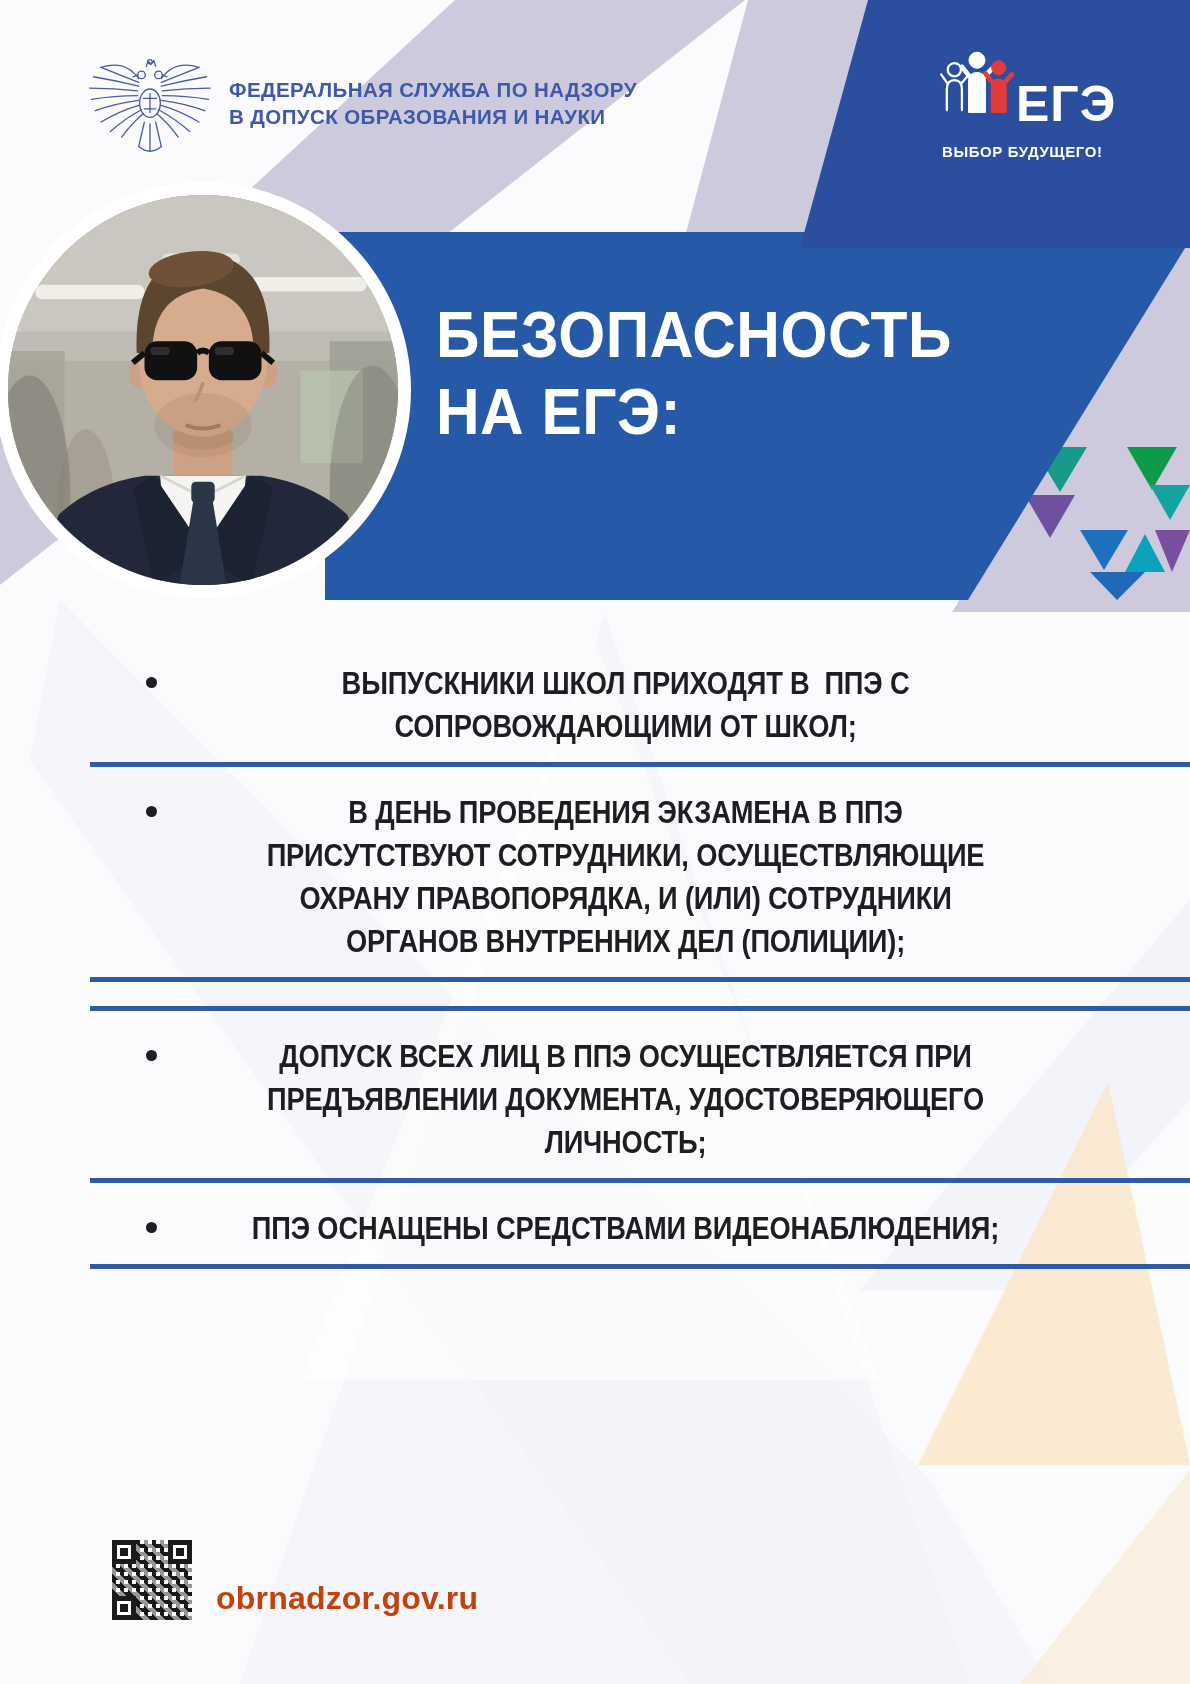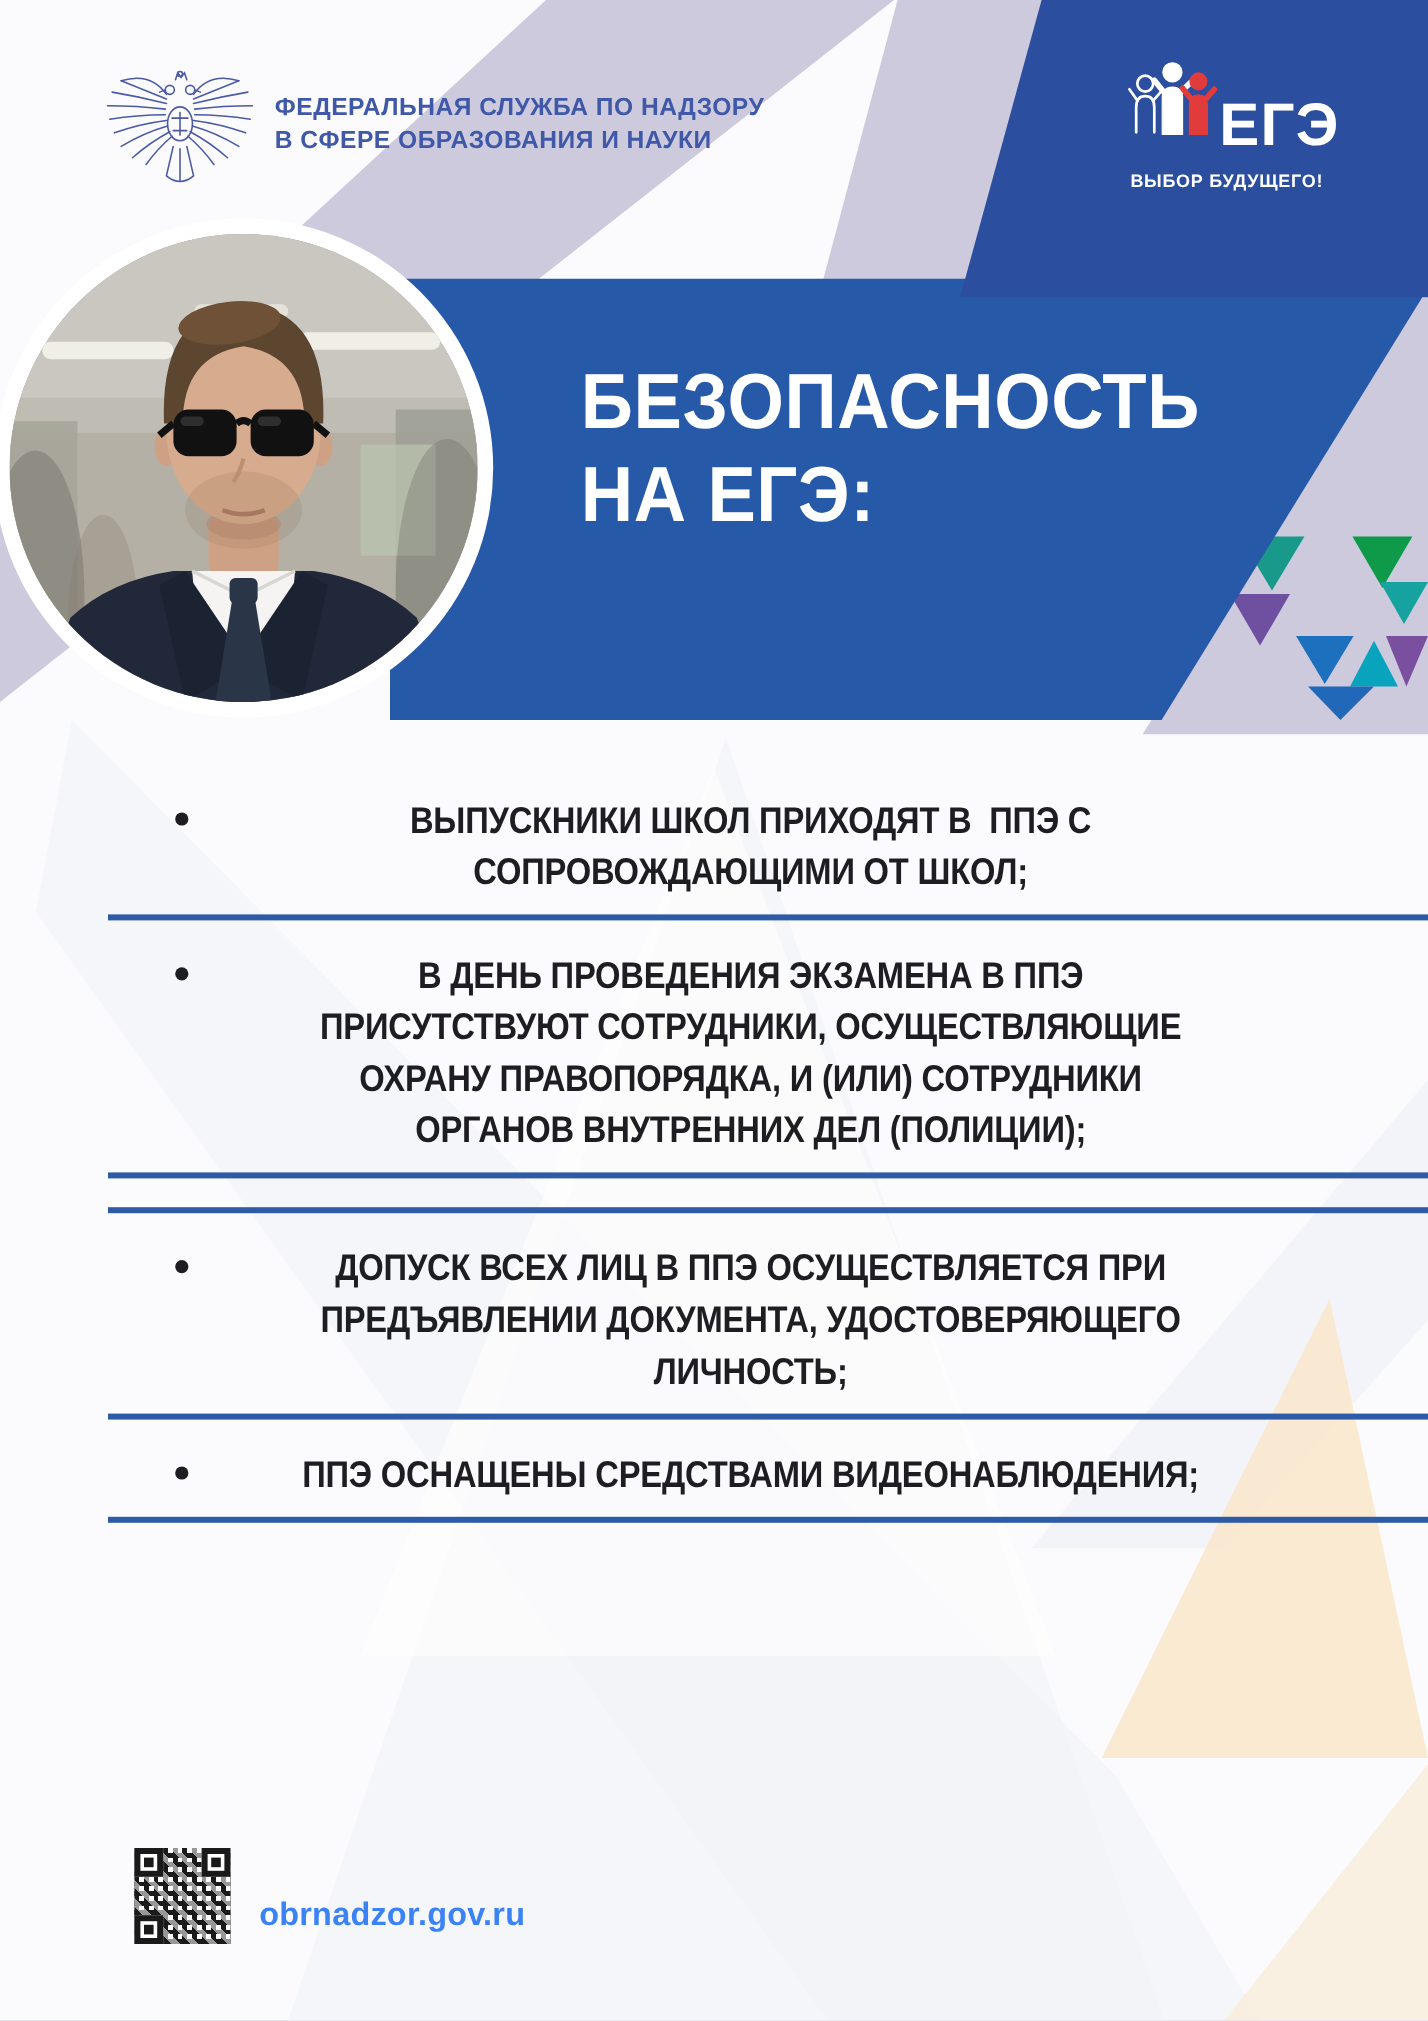--- a/index.html
+++ b/index.html
@@ -24,21 +24,21 @@
   .agency span{display:block;white-space:pre;}
 
   .ege-box{position:absolute;inset:0;background:#2b4f9e;clip-path:polygon(868px 0,1190px 0,1190px 248px,800px 248px);}
   .ege-logo{position:absolute;left:930px;top:40px;width:240px;height:110px;color:#fff;}
   .ege-mark{position:absolute;left:8px;top:8px;width:78px;height:66px;}
   .ege-text{position:absolute;left:86px;top:4px;font-size:50px;font-weight:700;letter-spacing:1px;line-height:64px;margin-top:28px;}
   .ege-tagline{position:absolute;left:12px;top:82px;width:220px;font-size:15px;font-weight:700;letter-spacing:.6px;white-space:pre;margin-top:21px;}
 
   
   .title-band{position:absolute;inset:0;background:#2659a7;clip-path:polygon(325px 232px,1190px 232px,1190px 240px,968px 600px,325px 600px);}
-  .hero-title{position:absolute;left:436px;top:296px;color:#ffffff;font-weight:700;font-size:65px;line-height:77px;letter-spacing:.5px;margin-left:48px;}
+  .hero-title{position:absolute;left:436px;top:296px;color:#ffffff;font-weight:700;font-size:65px;line-height:77px;letter-spacing:.5px;}
   .hero-title span{display:block;transform:scaleX(.93);transform-origin:0 0;white-space:pre;}
 
   
   .photo-ring{position:absolute;left:-5px;top:182px;width:416px;height:416px;border-radius:50%;background:#ffffff;}
   .photo{position:absolute;left:8px;top:195px;width:390px;height:390px;border-radius:50%;overflow:hidden;background:#b6b2a8;}
   .photo svg{display:block;}
 
   
   .list{position:absolute;left:90px;top:662px;width:1100px;}
   .item{position:relative;padding-left:92px;text-align:center;}
@@ -47,21 +47,21 @@
   .divider{height:5px;background:#2d5ba7;margin:14px 0 24px 0;}
 
   
   .qr{position:absolute;left:112px;top:1540px;width:80px;height:80px;background:
       repeating-linear-gradient(45deg,rgba(255,255,255,.55) 0 5px,rgba(255,255,255,0) 5px 11px),
       repeating-linear-gradient(90deg,#1a1a1a 0 4px,rgba(0,0,0,0) 4px 8px),
       repeating-linear-gradient(0deg,#1a1a1a 0 4px,#ffffff 4px 8px);}
   .qr .f{position:absolute;width:14px;height:14px;border:5px solid #1a1a1a;background:#fff;}
   .qr .f::after{content:"";position:absolute;inset:3px;background:#1a1a1a;}
   .qr .f.tl{left:0;top:0;} .qr .f.tr{right:0;top:0;} .qr .f.bl{left:0;bottom:0;}
-  .site{position:absolute;left:216px;top:1580px;font-size:27px;font-weight:700;color:#3b82f6;letter-spacing:.2px;}
+  .site{position:absolute;left:216px;top:1580px;font-size:32px;font-weight:700;color:#c2410c;letter-spacing:.2px;}
 </style>
 </head>
 <body>
 
 <div class="poster">
 
   <div class="shape bg-v2"></div>
   <div class="shape bg-v1"></div>
   <div class="shape bg-white-chevron"></div>
   <div class="shape bg-v3"></div>
@@ -90,21 +90,21 @@
     <path d="M57,22 l-5,2 M83,22 l5,2"></path>
     <path d="M58,30 Q38,22 18,14 M58,34 Q34,28 10,24 M57,39 Q32,36 6,36 M57,44 Q32,44 8,48 M58,49 Q34,52 12,60 M59,54 Q38,60 18,72 M61,59 Q44,68 28,82 M63,63 Q50,74 40,88"></path>
     <path d="M82,30 Q102,22 122,14 M82,34 Q106,28 130,24 M83,39 Q108,36 134,36 M83,44 Q108,44 132,48 M82,49 Q106,52 128,60 M81,54 Q102,60 122,72 M79,59 Q96,68 112,82 M77,63 Q90,74 100,88"></path>
     <path d="M18,14 Q44,6 58,26 M122,14 Q96,6 82,26"></path>
     <ellipse cx="70" cy="52" rx="11" ry="15"></ellipse>
     <path d="M63,47 h14 M70,42 v20 M64,58 h12"></path>
     <path d="M64,72 L58,98 M70,74 L70,103 M76,72 L82,98 M58,98 Q70,108 82,98"></path>
   </svg>
   <div class="agency">
     <span>ФЕДЕРАЛЬНАЯ СЛУЖБА ПО НАДЗОРУ</span>
-    <span>В СФЕРЕ ОБРАЗОВАНИЯ И НАУКИ</span>
+    <span>В ДОПУСК ОБРАЗОВАНИЯ И НАУКИ</span>
   </div>
 
   <div class="title-band"></div>
   <div class="hero-title">
     <span>БЕЗОПАСНОСТЬ</span>
     <span>НА ЕГЭ:</span>
   </div>
 
   <div class="ege-box"></div>
   <div class="ege-logo">

